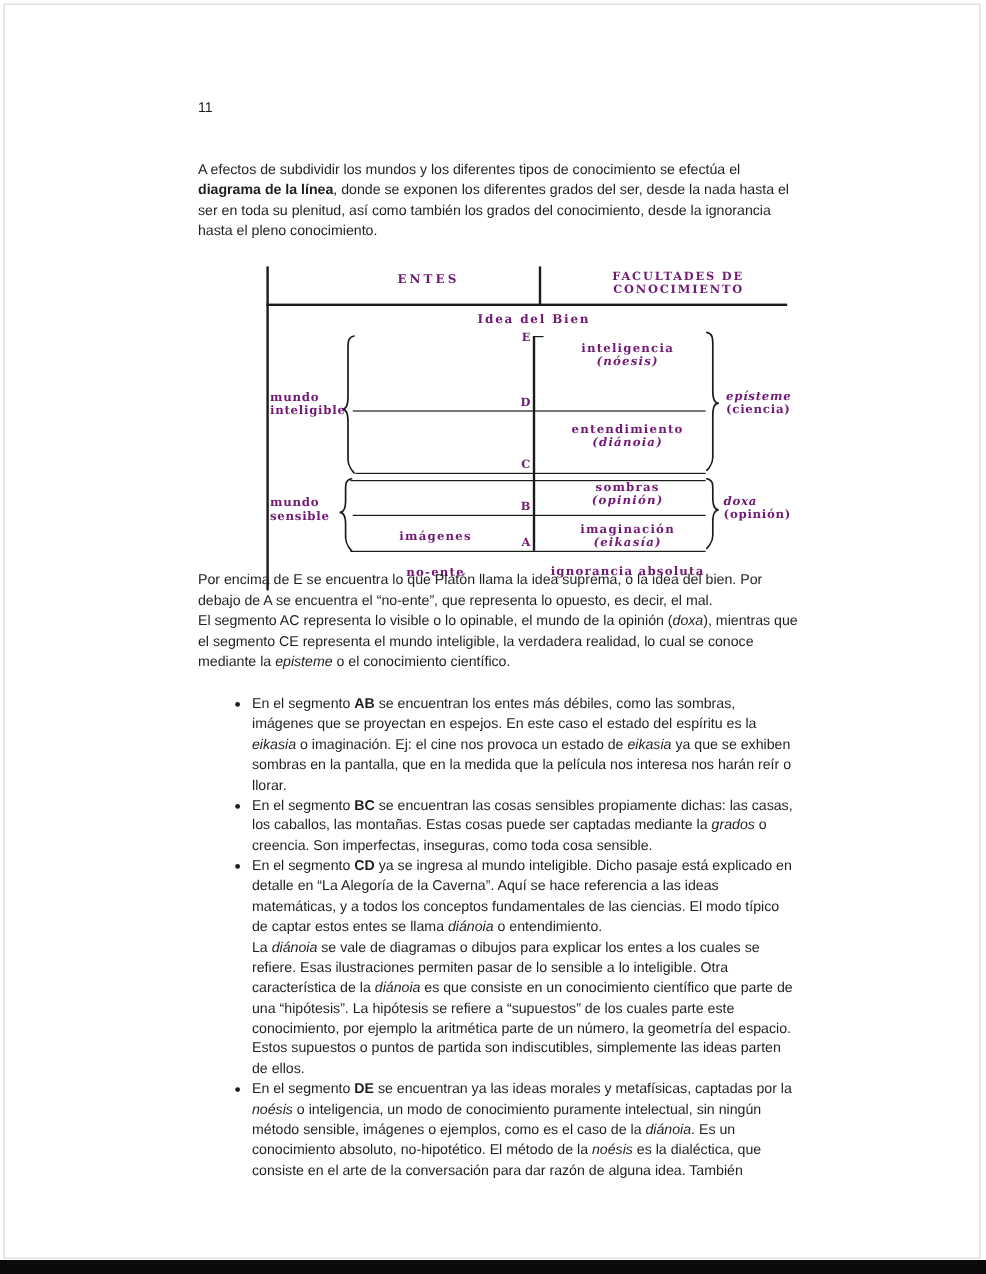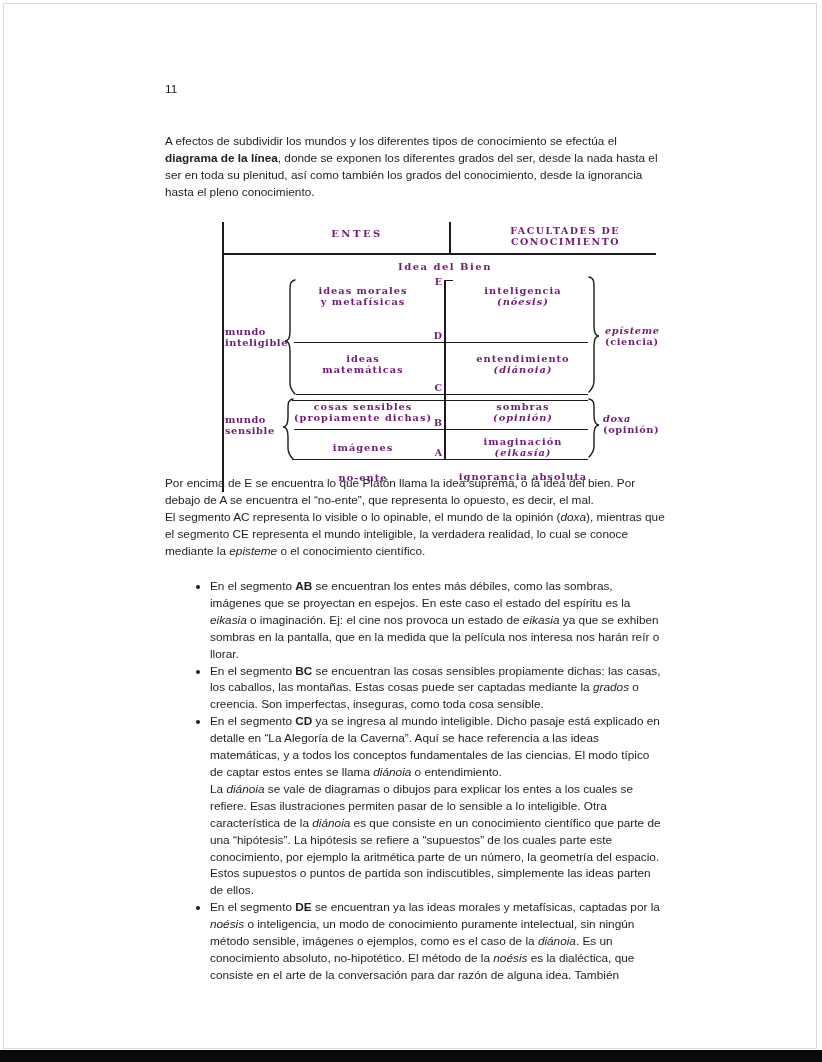--- a/index.html
+++ b/index.html
@@ -106,32 +106,20 @@
 
     <div class="dg-abs dg-side" style="left:383px;top:103px;">
       <div class="i">epísteme</div>
       <div>(ciencia)</div>
     </div>
     <div class="dg-abs dg-side" style="left:381px;top:191px;">
       <div class="i">doxa</div>
       <div>(opinión)</div>
     </div>
 
-    <div class="dg-abs dg-cell" style="left:42px;top:63px;width:198px;">
-      <div>ideas morales</div>
-      <div>y metafísicas</div>
-    </div>
-    <div class="dg-abs dg-cell" style="left:42px;top:131px;width:198px;">
-      <div>ideas</div>
-      <div>matemáticas</div>
-    </div>
-    <div class="dg-abs dg-cell" style="left:42px;top:179px;width:198px;">
-      <div>cosas sensibles</div>
-      <div>(propiamente dichas)</div>
-    </div>
     <div class="dg-abs dg-cell" style="left:42px;top:220px;width:198px;">
       <div>imágenes</div>
     </div>
 
     <div class="dg-abs dg-cell" style="left:232px;top:63px;width:138px;">
       <div>inteligencia</div>
       <div class="i">(nóesis)</div>
     </div>
     <div class="dg-abs dg-cell" style="left:232px;top:131px;width:138px;">
       <div>entendimiento</div>

